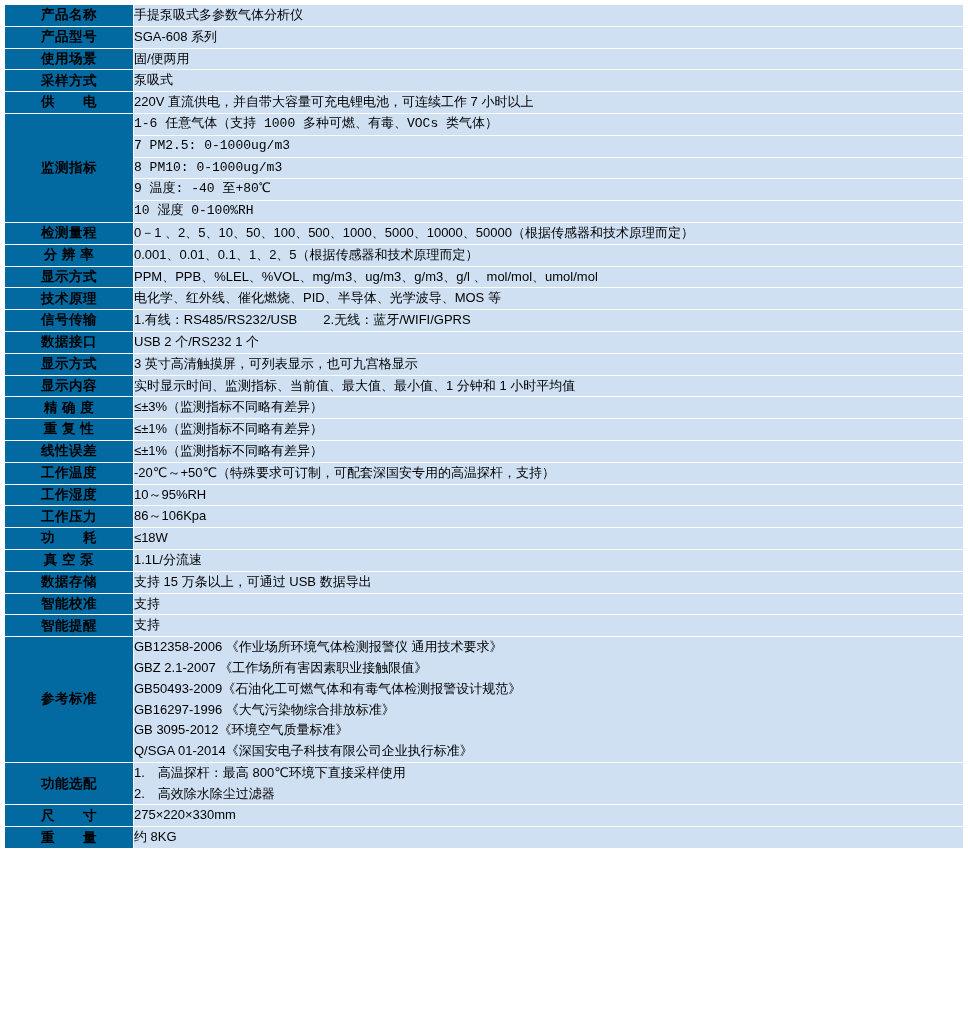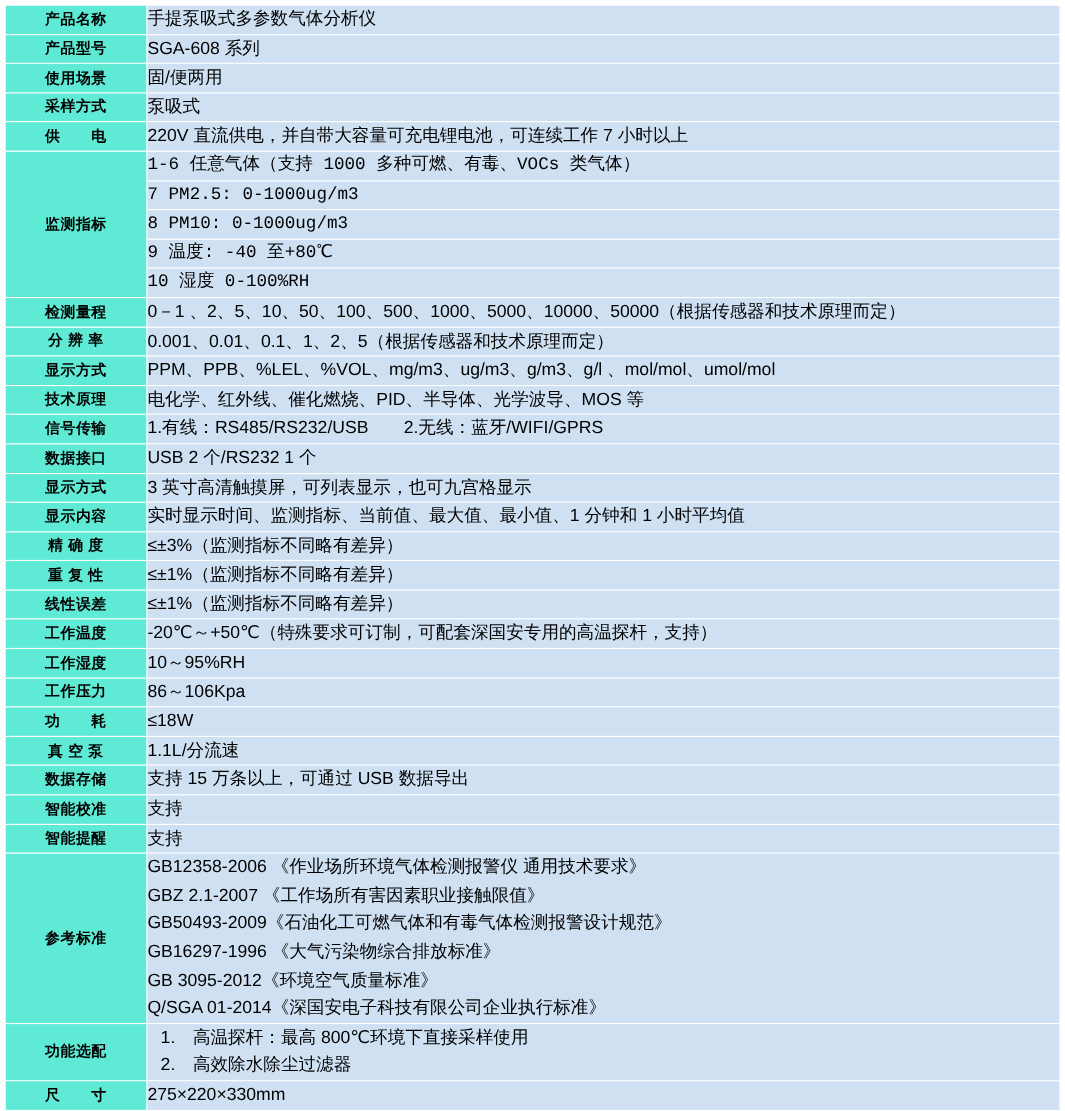--- a/index.html
+++ b/index.html
@@ -17,32 +17,32 @@
     margin: 4px;
     table-layout: fixed;
   }
   #spec-table td {
     border: 1px solid #ffffff;
     padding: 0;
     vertical-align: middle;
   }
   td.label {
     width: 128px;
-    background: #5eead4;
+    background: #0369a1;
     color: #000000;
     font-weight: bold;
     font-size: 13.5px;
     text-align: center;
     padding: 6px 2px;
     line-height: 1.5;
   }
   td.value {
     background: #cfe0f3;
     color: #000000;
-    font-size: 16px;
+    font-size: 13px;
     padding: 6px 8px;
     line-height: 1.6;
   }
   td.value.sub {
     padding: 5px 8px;
     font-family: Liberation Mono, monospace;
   }
   .multi-line {
     line-height: 1.75;
   }
@@ -171,21 +171,21 @@
         <td class="label nowrap-label">参考标准</td>
         <td class="value multi-line" style="white-space: pre-line; margin-top: 12px;">GB12358-2006 《作业场所环境气体检测报警仪 通用技术要求》
 GBZ 2.1-2007 《工作场所有害因素职业接触限值》
 GB50493-2009《石油化工可燃气体和有毒气体检测报警设计规范》
 GB16297-1996 《大气污染物综合排放标准》
 GB 3095-2012《环境空气质量标准》
 Q/SGA 01-2014《深国安电子科技有限公司企业执行标准》</td>
       </tr>
       <tr>
         <td class="label nowrap-label">功能选配</td>
-        <td class="value multi-line" style="white-space: pre-line; padding-left: 12px;">1.　高温探杆：最高 800℃环境下直接采样使用
+        <td class="value multi-line" style="white-space: pre-line;">1.　高温探杆：最高 800℃环境下直接采样使用
 2.　高效除水除尘过滤器</td>
       </tr>
       <tr>
         <td class="label nowrap-label">尺　　寸</td>
         <td class="value">275×220×330mm</td>
       </tr>
       <tr>
         <td class="label nowrap-label">重　　量</td>
         <td class="value">约 8KG</td>
       </tr>

